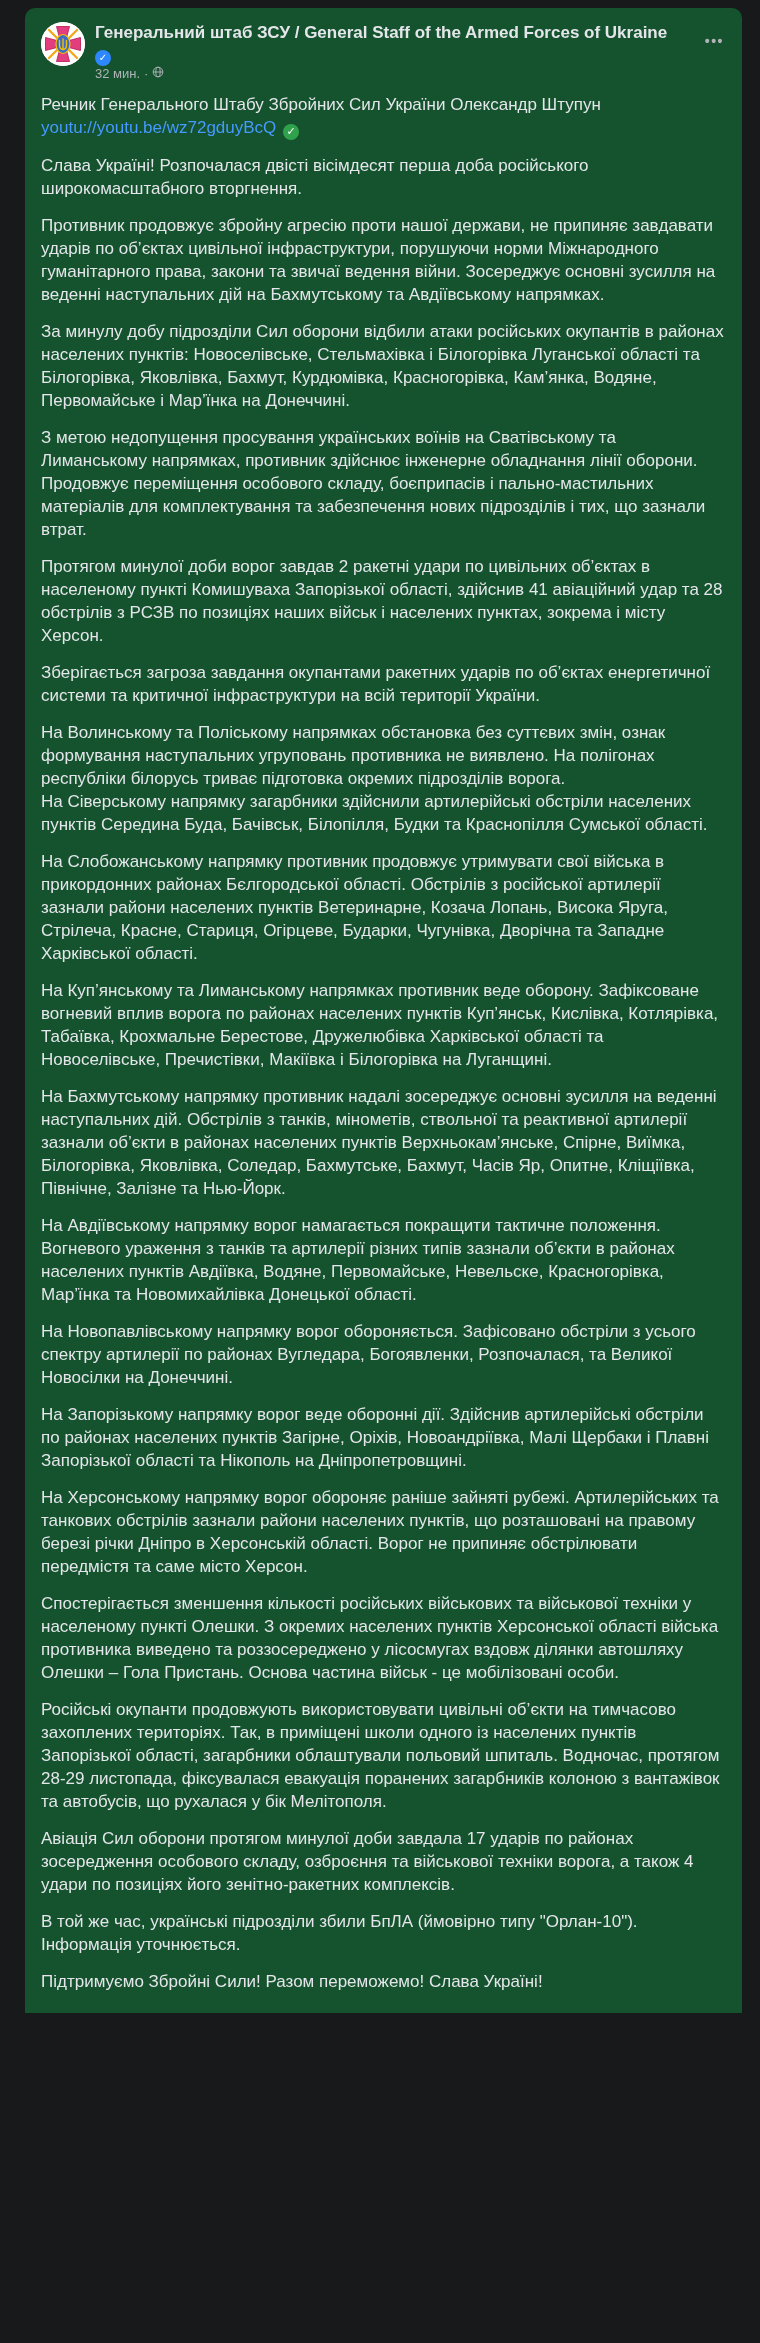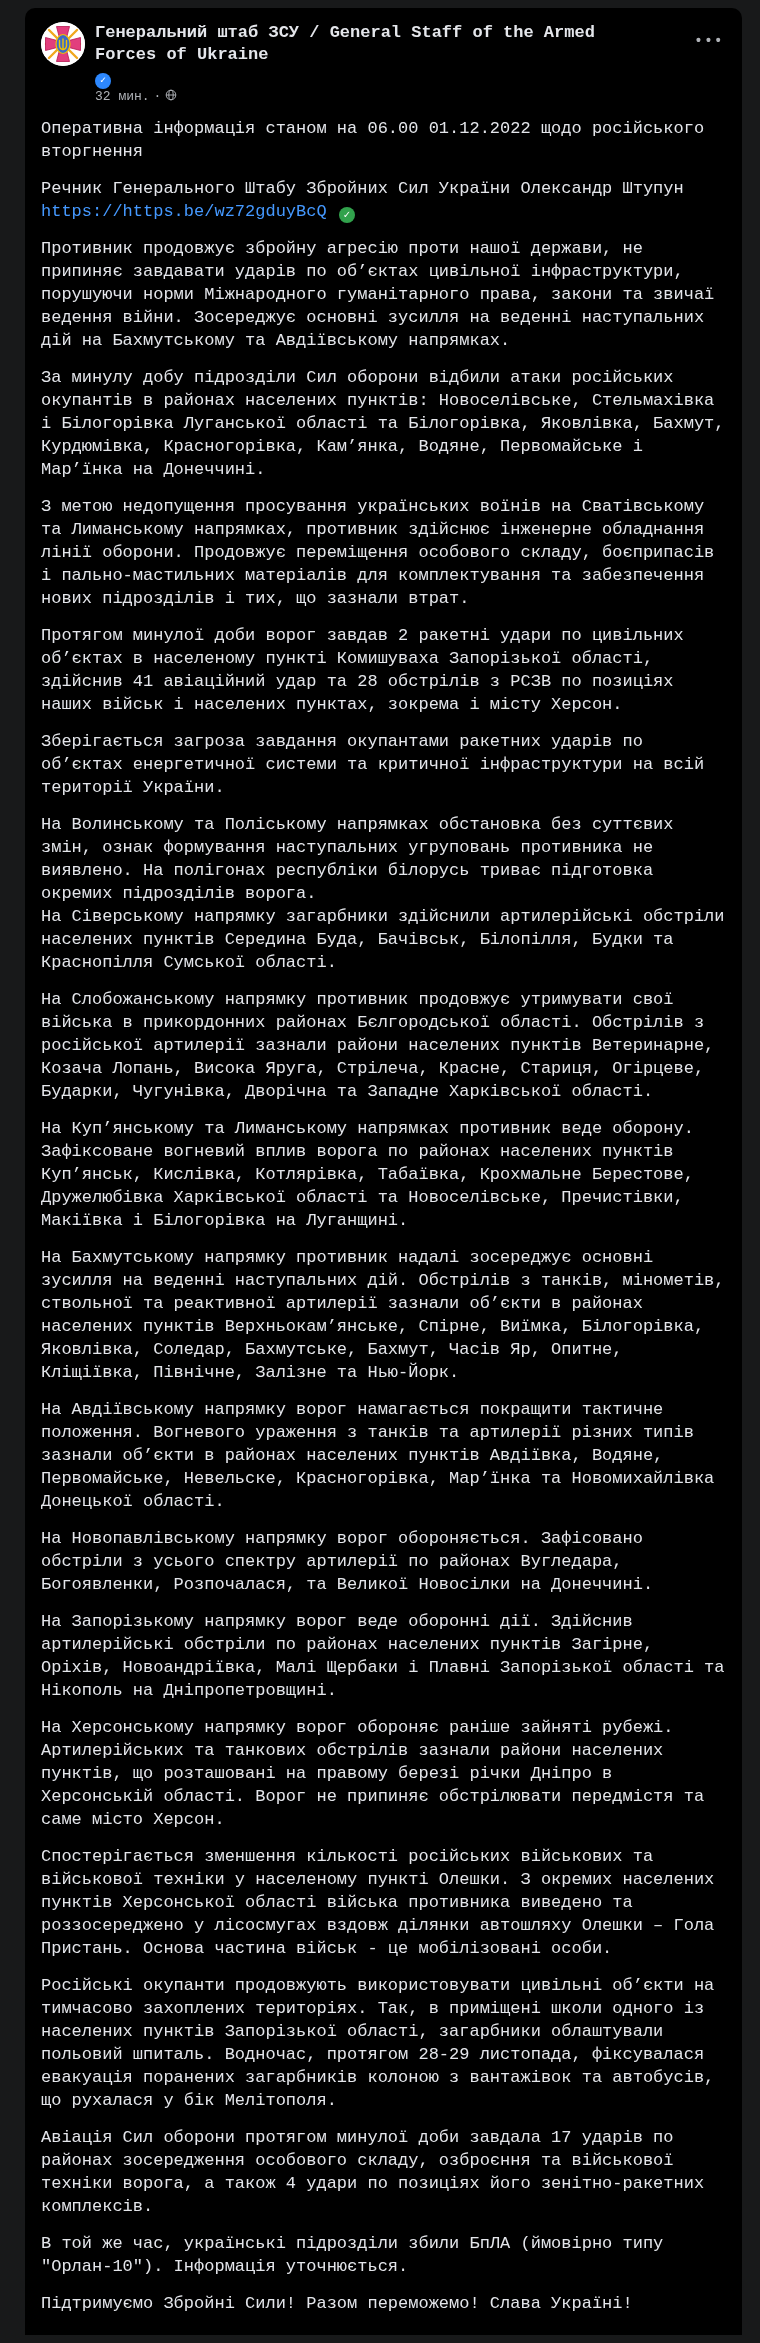--- a/index.html
+++ b/index.html
@@ -13,24 +13,23 @@
   .page {
     width: 760px;
     height: 2343px;
     overflow: hidden;
     background: #18191a;
   }
   .card {
     position: relative;
     margin: 8px 0 0 25px;
     width: 717px;
-    background: #000000;
+    background: #14532d;
     border-radius: 10px 10px 0 0;
     padding: 14px 0 20px;
-    font-family: Liberation Mono, monospace;
   }
   .header {
     display: flex;
     align-items: flex-start;
     padding: 0 16px;
   }
   .avatar-btn {
     flex: none;
     width: 44px;
     height: 44px;
@@ -158,22 +157,22 @@
               <ellipse cx="8" cy="8" rx="2.9" ry="6.4"></ellipse>
             </svg>
           </span>
         </div>
       </div>
 
       <button class="more-button">•••</button>
     </div>
 
     <div class="post-body">
-        <p>Оперативна інформація станом на 06.00 01.12.2022 щодо російського вторгнення</p>
-        <p>Речник Генерального Штабу Збройних Сил України Олександр Штупун<br><a href="#" class="post-link">https://https.be/wz72gduyBcQ</a> <span class="green-check">✓</span></p>
+        <p>Речник Генерального Штабу Збройних Сил України Олександр Штупун<br><a href="#" class="post-link">youtu://youtu.be/wz72gduyBcQ</a> <span class="green-check">✓</span></p>
+        <p>Слава Україні! Розпочалася двісті вісімдесят перша доба російського широкомасштабного вторгнення.</p>
         <p>Противник продовжує збройну агресію проти нашої держави, не припиняє завдавати ударів по об’єктах цивільної інфраструктури, порушуючи норми Міжнародного гуманітарного права, закони та звичаї ведення війни. Зосереджує основні зусилля на веденні наступальних дій на Бахмутському та Авдіївському напрямках.</p>
         <p>За минулу добу підрозділи Сил оборони відбили атаки російських окупантів в районах населених пунктів: Новоселівське, Стельмахівка і Білогорівка Луганської області та Білогорівка, Яковлівка, Бахмут, Курдюмівка, Красногорівка, Кам’янка, Водяне, Первомайське і Мар’їнка на Донеччині.</p>
         <p>З метою недопущення просування українських воїнів на Сватівському та Лиманському напрямках, противник здійснює інженерне обладнання лінії оборони. Продовжує переміщення особового складу, боєприпасів і пально-мастильних матеріалів для комплектування та забезпечення нових підрозділів і тих, що зазнали втрат.</p>
         <p>Протягом минулої доби ворог завдав 2 ракетні удари по цивільних об’єктах в населеному пункті Комишуваха Запорізької області, здійснив 41 авіаційний удар та 28 обстрілів з РСЗВ по позиціях наших військ і населених пунктах, зокрема і місту Херсон.</p>
         <p>Зберігається загроза завдання окупантами ракетних ударів по об’єктах енергетичної системи та критичної інфраструктури на всій території України.</p>
         <p>На Волинському та Поліському напрямках обстановка без суттєвих змін, ознак формування наступальних угруповань противника не виявлено. На полігонах республіки білорусь триває підготовка окремих підрозділів ворога.<br>На Сіверському напрямку загарбники здійснили артилерійські обстріли населених пунктів Середина Буда, Бачівськ, Білопілля, Будки та Краснопілля Сумської області.</p>
         <p>На Слобожанському напрямку противник продовжує утримувати свої війська в прикордонних районах Бєлгородської області. Обстрілів з російської артилерії зазнали райони населених пунктів Ветеринарне, Козача Лопань, Висока Яруга, Стрілеча, Красне, Стариця, Огірцеве, Бударки, Чугунівка, Дворічна та Западне Харківської області.</p>
         <p>На Куп’янському та Лиманському напрямках противник веде оборону. Зафіксоване вогневий вплив ворога по районах населених пунктів Куп’янськ, Кислівка, Котлярівка, Табаївка, Крохмальне Берестове, Дружелюбівка Харківської області та Новоселівське, Пречистівки, Макіївка і Білогорівка на Луганщині.</p>
         <p>На Бахмутському напрямку противник надалі зосереджує основні зусилля на веденні наступальних дій. Обстрілів з танків, мінометів, ствольної та реактивної артилерії зазнали об’єкти в районах населених пунктів Верхньокам’янське, Спірне, Виїмка, Білогорівка, Яковлівка, Соледар, Бахмутське, Бахмут, Часів Яр, Опитне, Кліщіївка, Північне, Залізне та Нью-Йорк.</p>
         <p>На Авдіївському напрямку ворог намагається покращити тактичне положення. Вогневого ураження з танків та артилерії різних типів зазнали об’єкти в районах населених пунктів Авдіївка, Водяне, Первомайське, Невельске, Красногорівка, Мар’їнка та Новомихайлівка Донецької області.</p>

